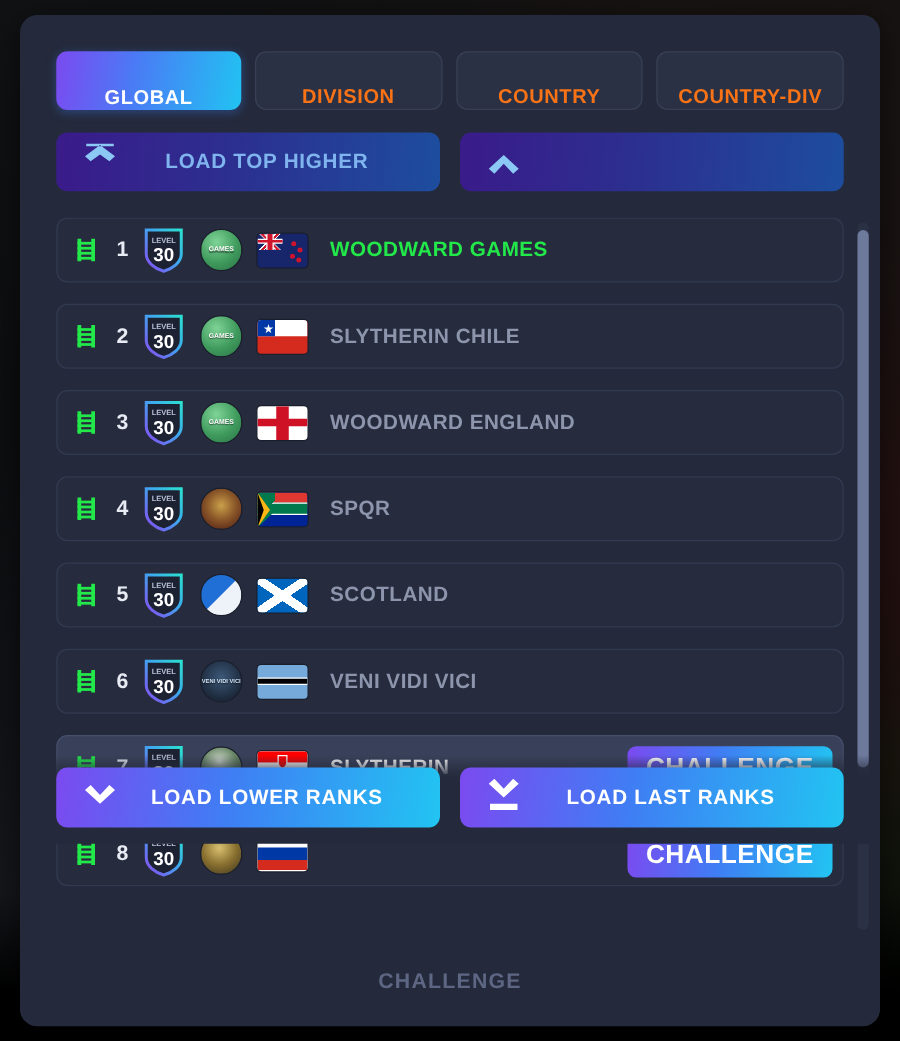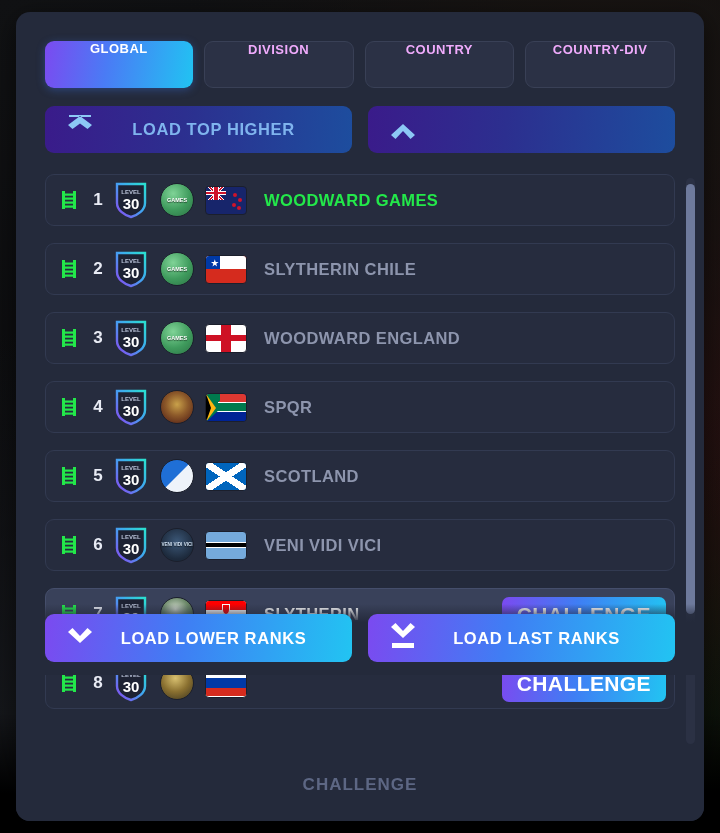--- a/index.html
+++ b/index.html
@@ -24,25 +24,25 @@
   #panel {
     position:absolute; left:16px; top:12px; width:688px; height:809px;
     background:#242a3b; border-radius:14px;
     box-shadow:0 6px 26px rgba(0,0,0,.55);
     display:flex; flex-direction:column; overflow:hidden;
   }
   
   #scope-tabs { display:flex; gap:11px; padding:29px 29px 0 29px; }
   .scope-tab {
     flex:1; height:47px; border-radius:9px;
-    display:flex; align-items:flex-start; justify-content:center;
-    font-size:13px; font-weight:bold; letter-spacing:.5px;
+    display:flex; align-items:flex-end; justify-content:center;
+    font-size:16px; font-weight:bold; letter-spacing:.5px;
   }
   .scope-tab.inactive {
-    background:#2b3145; border:1px solid #394056; color:#f0abfc;
+    background:#2b3145; border:1px solid #394056; color:#f97316;
   }
   .scope-tab.active {
     background:linear-gradient(100deg,#7b4af0 0%,#4a7bf5 42%,#21c3f2 100%);
     color:#fff; box-shadow:0 2px 8px rgba(60,120,240,.35);
   }
   
   .load-row { display:flex; gap:16px; padding:18px 29px 0 29px; }
   .load-btn {
     flex:1; height:47px; border-radius:9px;
     display:flex; align-items:center; position:relative;

